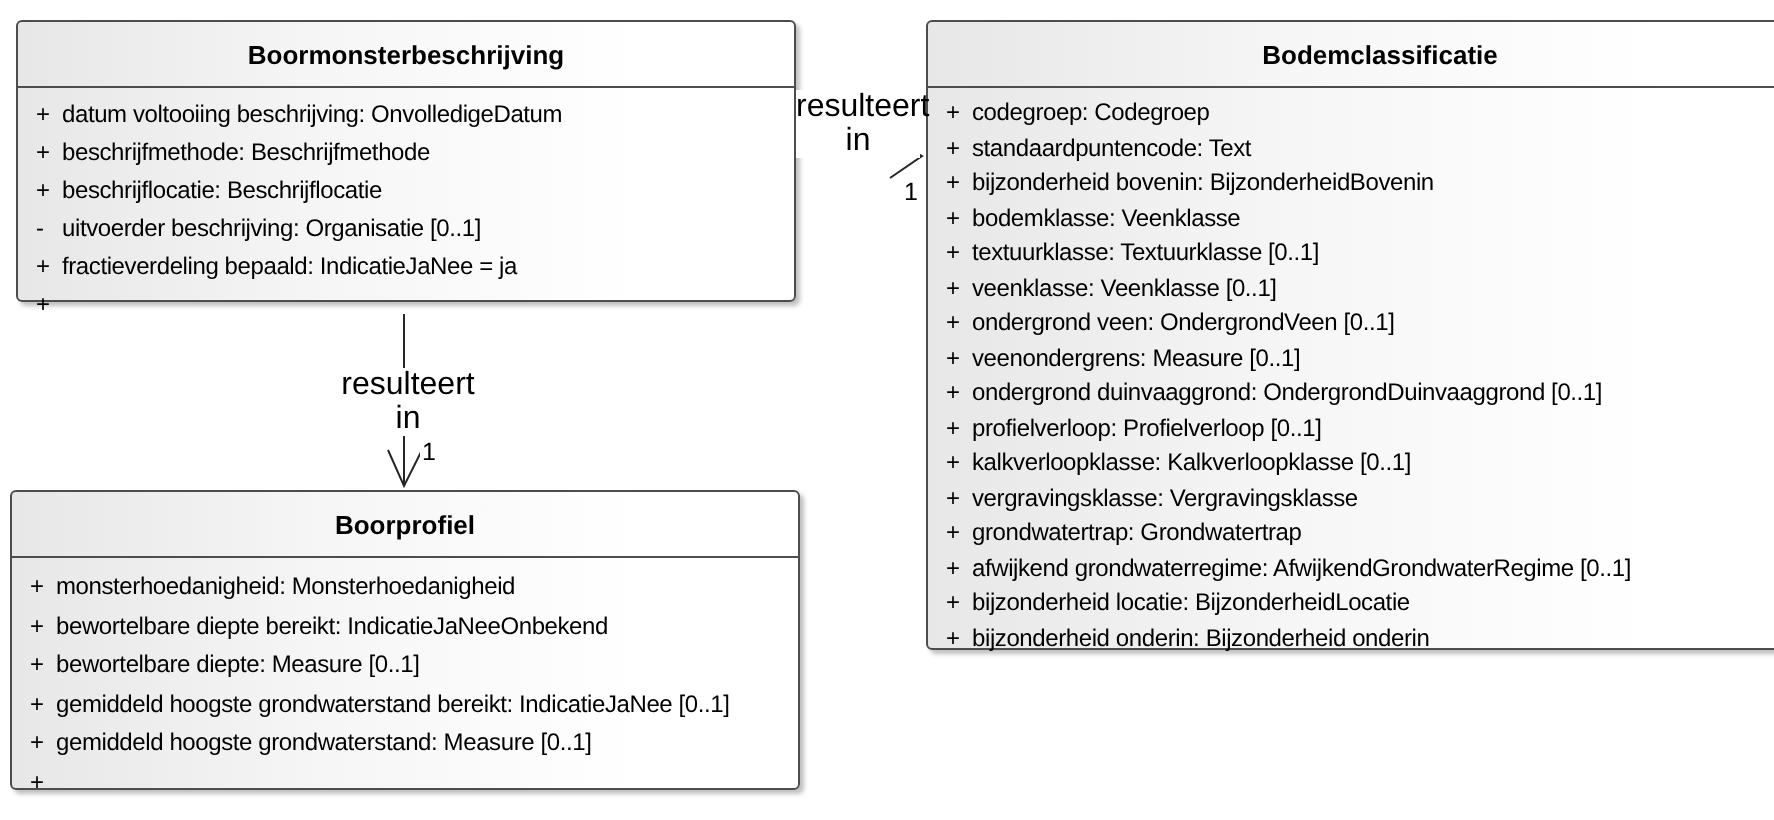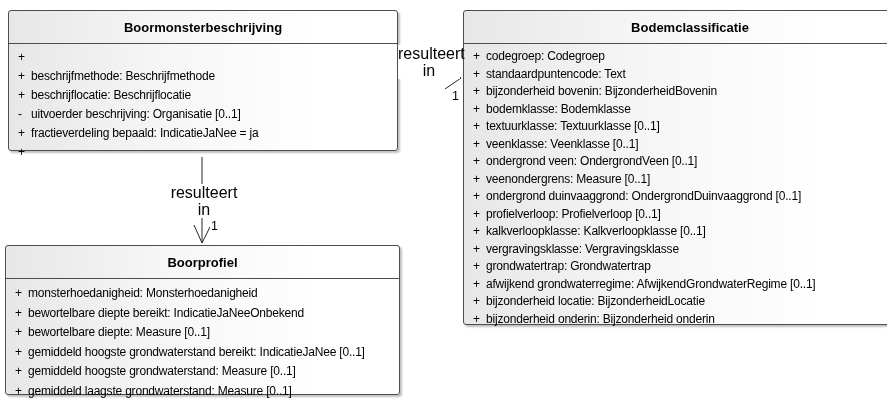--- a/index.html
+++ b/index.html
@@ -58,20 +58,21 @@
     <line x1="202" y1="157" x2="202" y2="243" stroke="#262626" stroke-width="1"></line>
     <polyline points="194,225 202,243 211,225" fill="none" stroke="#262626" stroke-width="1"></polyline>
   </svg>
 
   <div class="uml-class" id="class-a" style="left:8px;top:10px;width:390px;height:141px;">
     <div class="title">Boormonsterbeschrijving</div>
     <div class="attrs">
 
         <div class="row">
           <span class="vis">+</span>
+          <span class="attr-text">datum voltooiing beschrijving: OnvolledigeDatum</span>
         </div>
 
         <div class="row">
           <span class="vis">+</span>
           <span class="attr-text">beschrijfmethode: Beschrijfmethode</span>
         </div>
 
         <div class="row">
           <span class="vis">+</span>
           <span class="attr-text">beschrijflocatie: Beschrijflocatie</span>
@@ -107,21 +108,21 @@
           <span class="attr-text">standaardpuntencode: Text</span>
         </div>
 
         <div class="row">
           <span class="vis">+</span>
           <span class="attr-text">bijzonderheid bovenin: BijzonderheidBovenin</span>
         </div>
 
         <div class="row">
           <span class="vis">+</span>
-          <span class="attr-text">bodemklasse: Bodemklasse</span>
+          <span class="attr-text">bodemklasse: Veenklasse</span>
         </div>
 
         <div class="row">
           <span class="vis">+</span>
           <span class="attr-text">textuurklasse: Textuurklasse [0..1]</span>
         </div>
 
         <div class="row">
           <span class="vis">+</span>
           <span class="attr-text">veenklasse: Veenklasse [0..1]</span>
@@ -203,21 +204,20 @@
           <span class="attr-text">gemiddeld hoogste grondwaterstand bereikt: IndicatieJaNee [0..1]</span>
         </div>
 
         <div class="row">
           <span class="vis">+</span>
           <span class="attr-text">gemiddeld hoogste grondwaterstand: Measure [0..1]</span>
         </div>
 
         <div class="row">
           <span class="vis">+</span>
-          <span class="attr-text">gemiddeld laagste grondwaterstand: Measure [0..1]</span>
         </div>
       </div>
   </div>
 
   <div class="conn-label" style="left:398px;top:45px;width:62px;">
     <div>resulteert</div>
     <div>in</div>
   </div>
   <div class="mult" style="left:451px;top:89px;">1</div>
 

